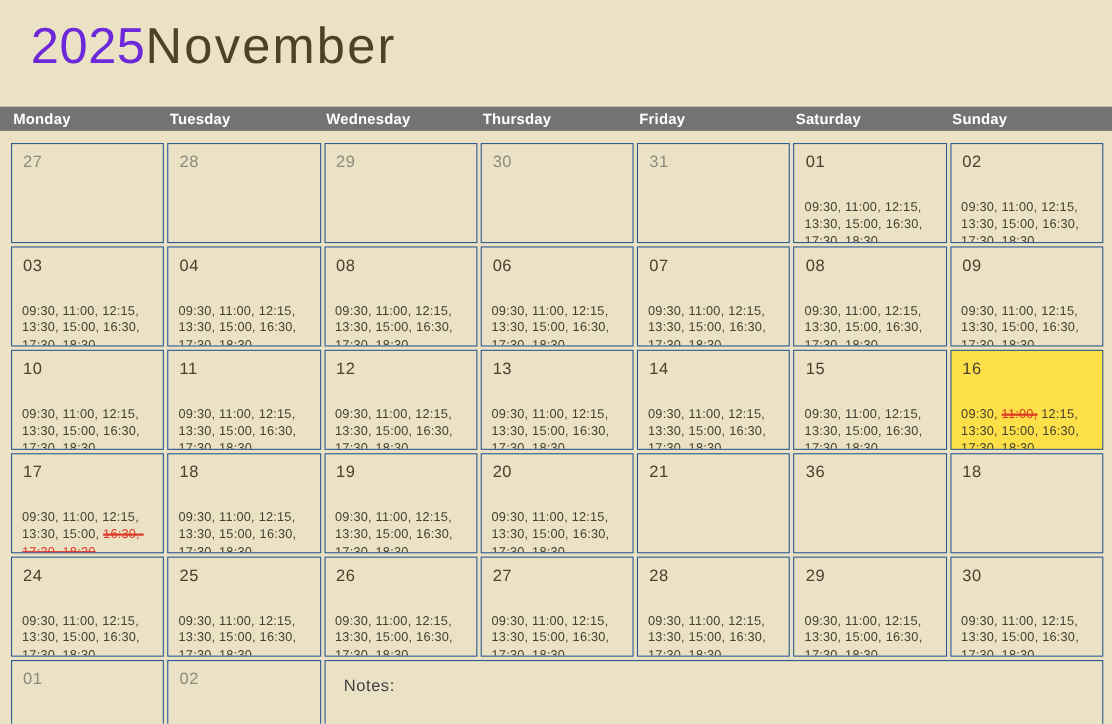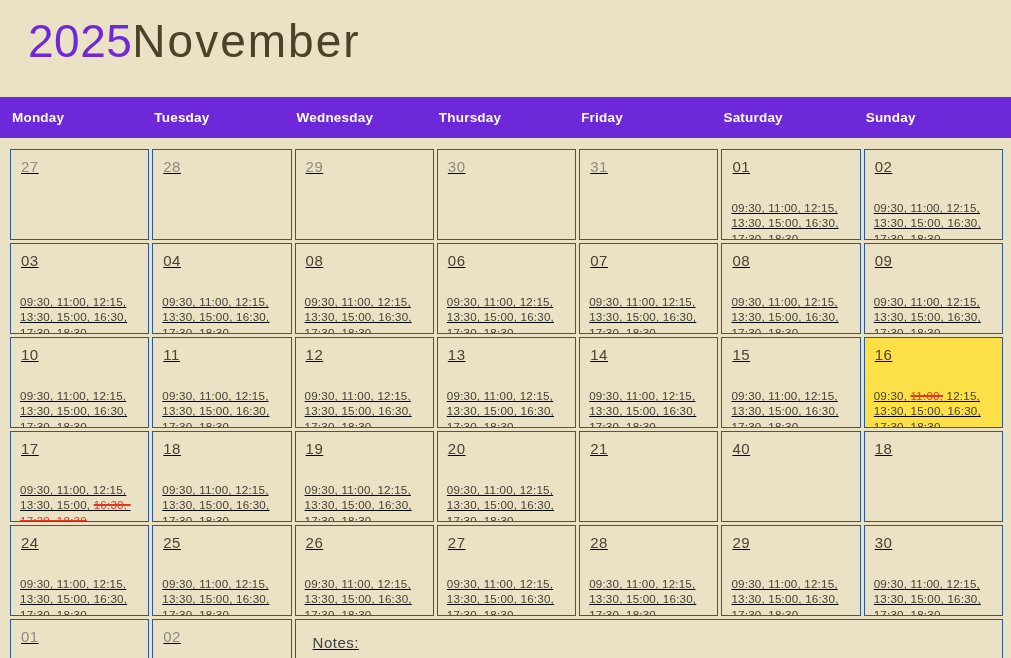--- a/index.html
+++ b/index.html
@@ -14,21 +14,21 @@
     padding:14px 0 0 28px;
     white-space:nowrap;
   }
   .year{
     font-size:46px;font-weight:400;color:#6d28d9;letter-spacing:0.5px;
   }
   .month{
     font-size:46px;font-weight:400;color:#4c4229;letter-spacing:2px;
   }
   .weekday-bar{
-    height:41px;background:#6d28d9;display:flex;align-items:center;
+    height:22px;background:#737373;display:flex;align-items:center;
   }
   .weekday-grid{
     display:grid;grid-template-columns:repeat(7,1fr);gap:3px;
     width:993px;margin-left:10px;
   }
   .weekday-label{
     color:#ffffff;font-size:13.5px;font-weight:700;padding-left:2px;letter-spacing:0.2px;
   }
   .calendar{
     display:grid;
@@ -37,21 +37,20 @@
     gap:3px;
     width:993px;
     margin:11px 0 0 10px;
   }
   .cell{
     background:#ebe1c5;
     border:1px solid #2b5b92;
     box-sizing:border-box;
     padding:6px 6px 4px 9px;
     overflow:hidden;
-    text-decoration:underline;
   }
   .cell.highlight{background:#fde047;}
   .date{
     font-size:15px;color:#4a4130;margin:2px 0 10px 1px;letter-spacing:0.5px;
   }
   .cell.muted .date{color:#8e8a7d;}
   .times{
     font-size:11.6px;color:#454031;line-height:15.4px;letter-spacing:0.2px;margin-top:25px;
   }
   .time-line{white-space:pre;}
@@ -258,21 +257,21 @@
       <div class="times">
         <div class="time-line"><span>09:30, 11:00, 12:15,</span></div>
         <div class="time-line"><span>13:30, 15:00, 16:30,</span></div>
         <div class="time-line"><span>17:30, 18:30</span></div>
       </div>
     </div>
     <div class="cell">
       <div class="date">21</div>
     </div>
     <div class="cell">
-      <div class="date">40</div>
+      <div class="date">36</div>
     </div>
     <div class="cell">
       <div class="date">18</div>
     </div>
     <div class="cell">
       <div class="date">24</div>
       <div class="times">
         <div class="time-line"><span>09:30, 11:00, 12:15,</span></div>
         <div class="time-line"><span>13:30, 15:00, 16:30,</span></div>
         <div class="time-line"><span>17:30, 18:30</span></div>

